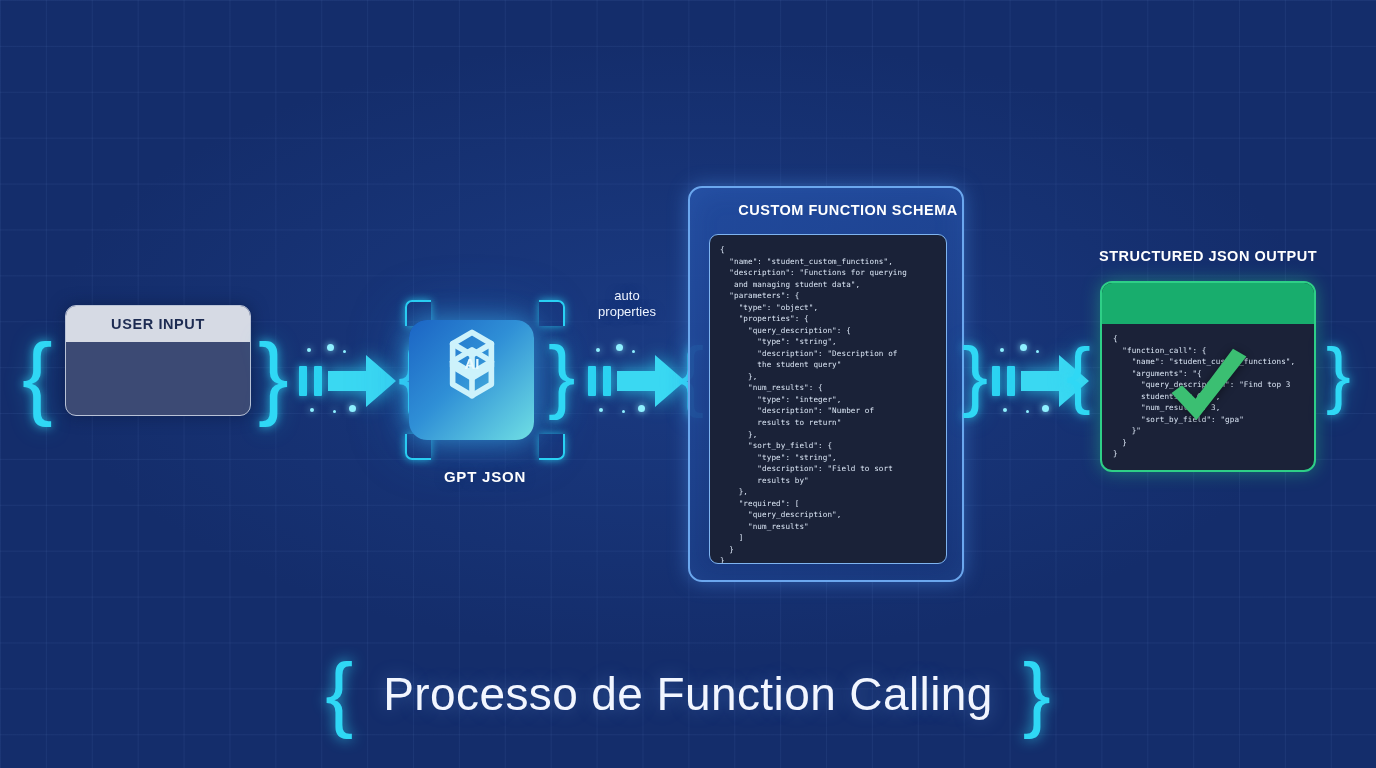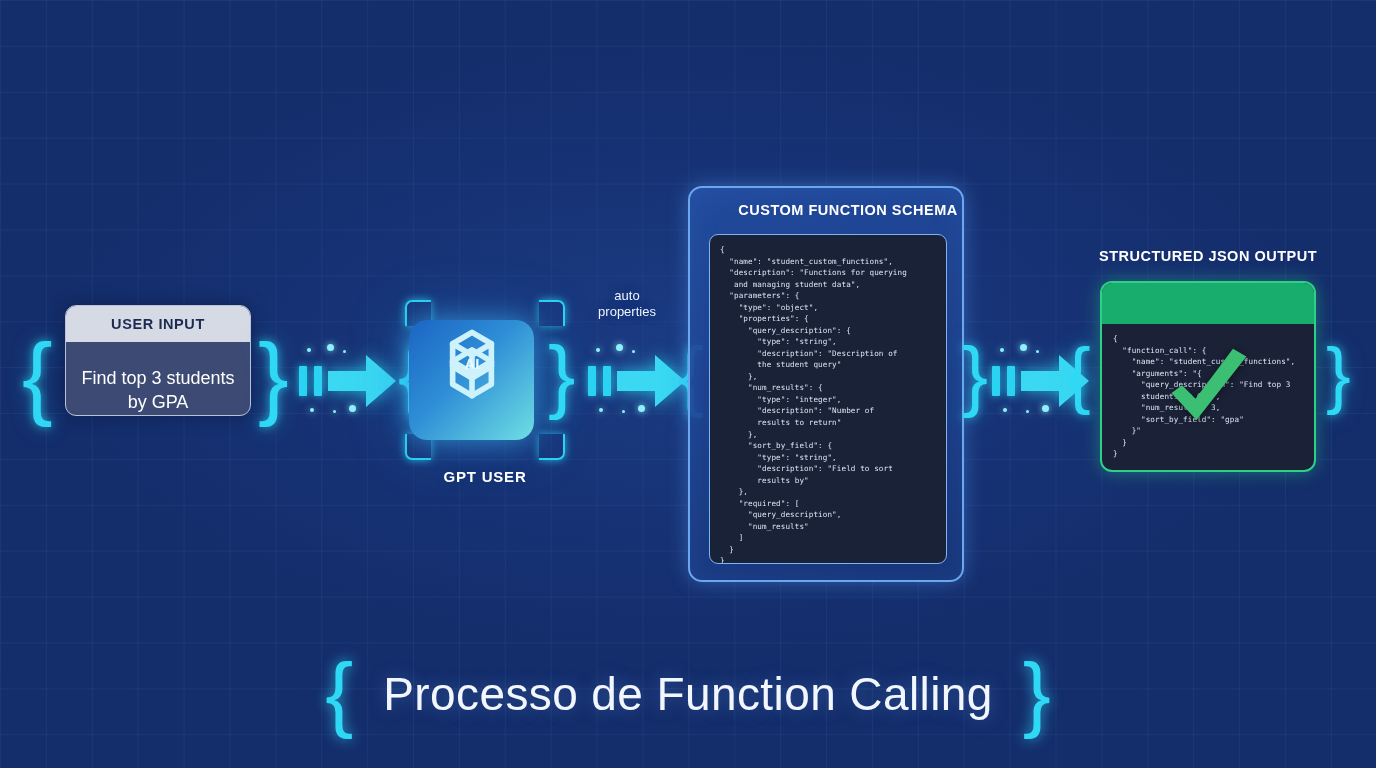--- a/index.html
+++ b/index.html
@@ -148,21 +148,20 @@
 </head>
 <body>
 
 <div id="grid"></div>
 <div id="vignette"></div>
 
 <div class="brace" style="left:22px;top:330px;font-size:92px;">{</div>
 
 <div id="user-input-card">
   <div id="user-input-header">USER INPUT</div>
-  <div id="user-input-body">Find top 3 students by GPA</div>
 </div>
 
 <div class="brace" style="left:258px;top:330px;font-size:92px;">}</div>
 
 <div class="connector" style="left:297px;top:342px;">
   <div class="cbar b1"></div>
   <div class="cbar b2"></div>
   <svg class="carrow" viewBox="0 0 68 56">
     <path d="M0 18 H38 V2 L68 28 L38 54 V38 H0 Z" fill="#3ad8f2"></path>
   </svg>
@@ -187,21 +186,21 @@
         <path d="M50 14 L72 27 V53 L50 66 L28 53 V27 Z"></path>
         <path d="M28 27 L50 40 L50 66"></path>
         <path d="M72 27 L50 40"></path>
         <path d="M50 34 L28 47 V73 L50 86 L72 73 V47 Z"></path>
         <path d="M28 47 L50 60 L72 47"></path>
         <path d="M50 60 V86"></path>
       </g>
       <text x="50" y="56" font-family="Liberation Sans, sans-serif" font-size="17" font-weight="bold" fill="#eafaff" text-anchor="middle">AI</text>
     </svg>
   </div>
-  <div id="gpt-label">GPT USER</div>
+  <div id="gpt-label">GPT JSON</div>
 </div>
 
 <div class="brace" style="left:548px;top:334px;font-size:82px;">}</div>
 
 <div id="auto-selection">
   <div>auto</div>
   <div>properties</div>
 </div>
 
 <div class="connector" style="left:586px;top:342px;">

